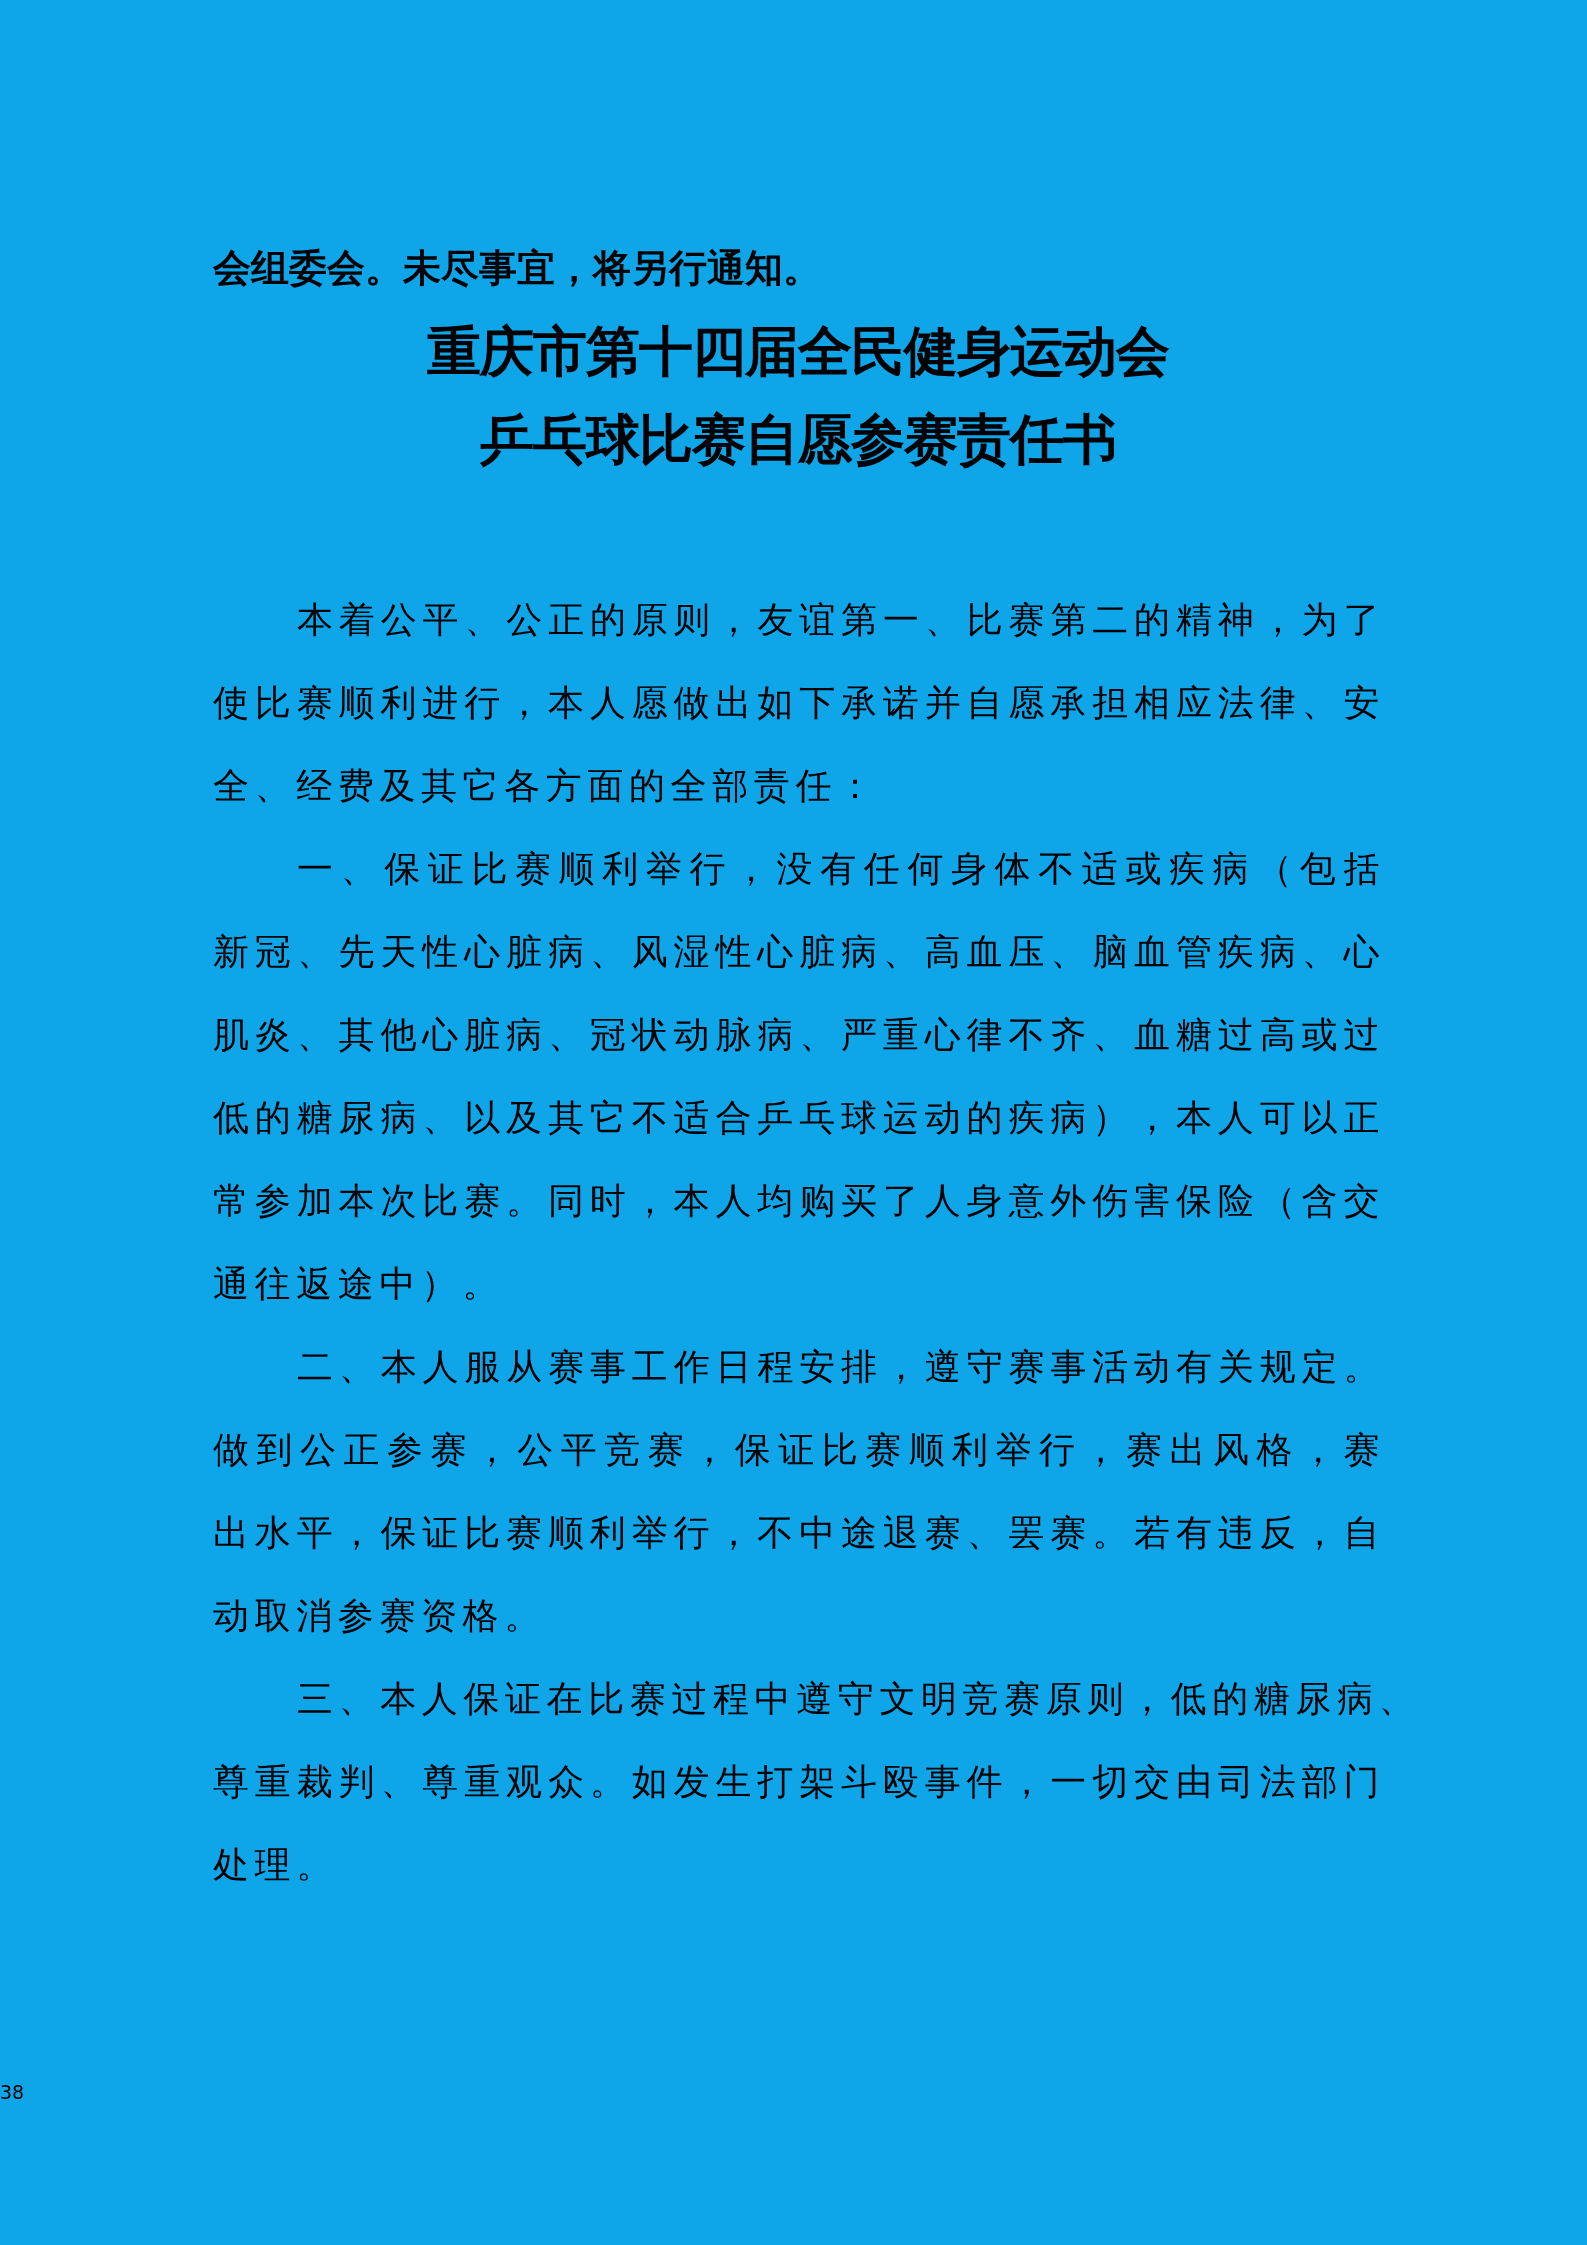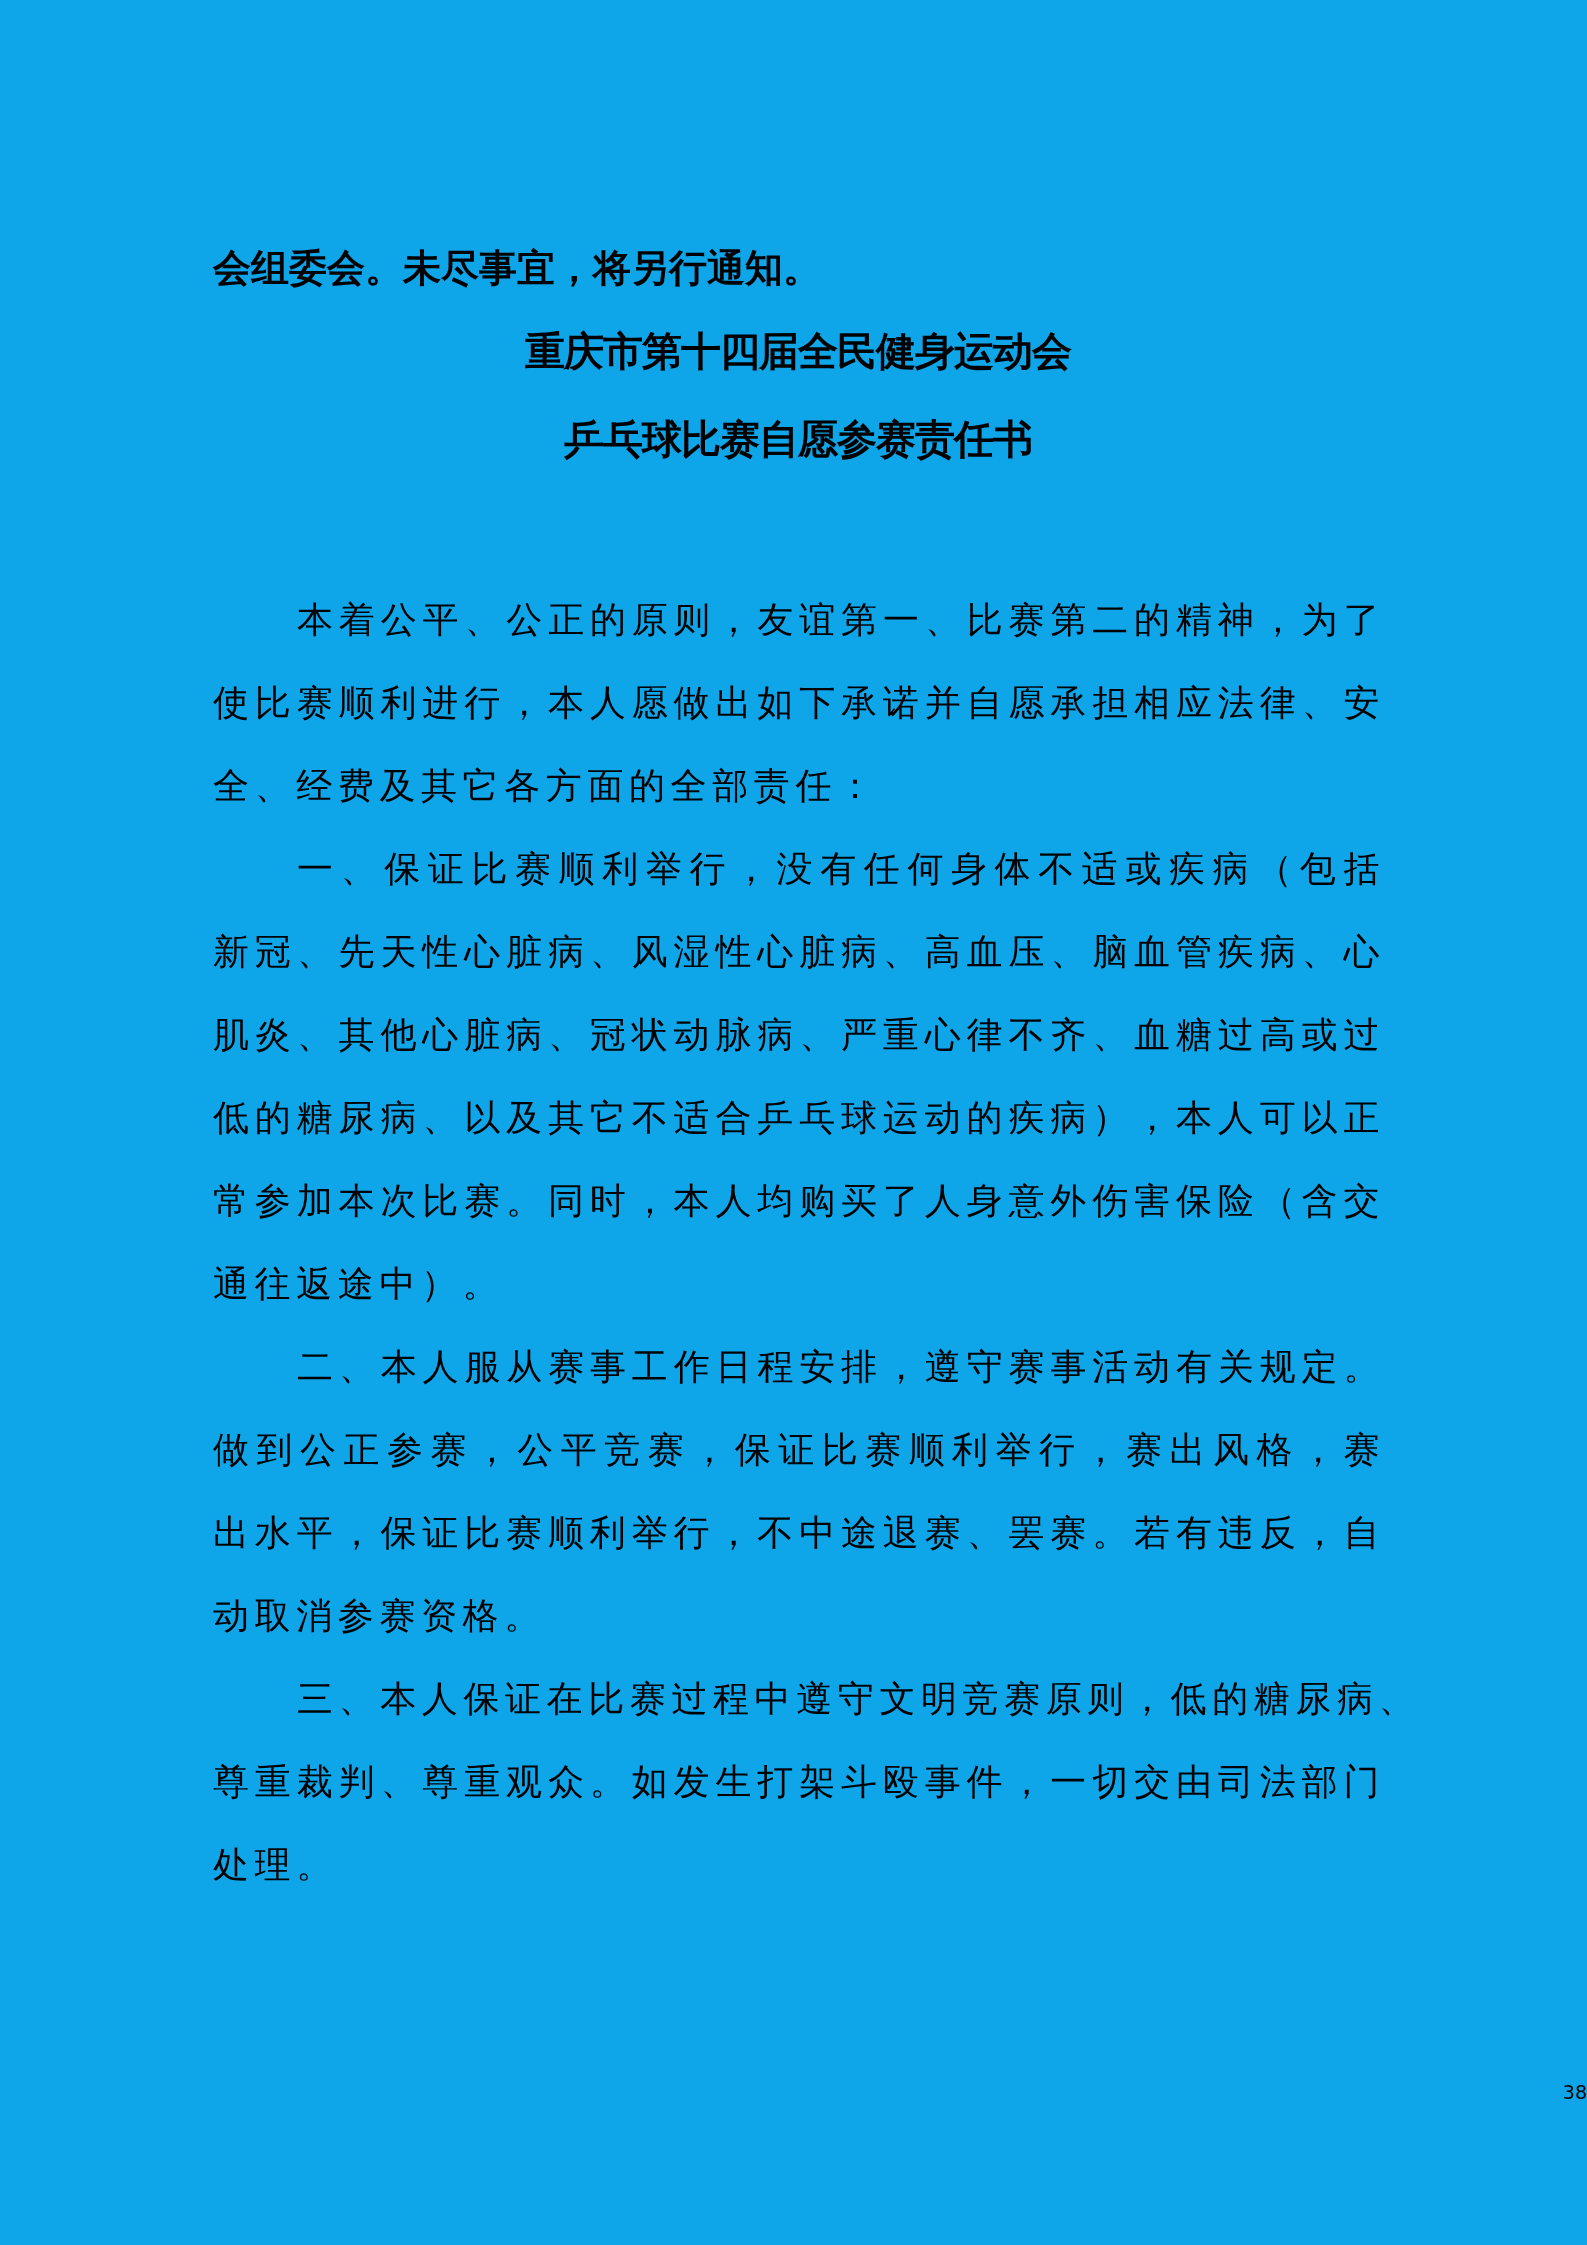--- a/index.html
+++ b/index.html
@@ -33,21 +33,21 @@
       letter-spacing: 0px;
       white-space: nowrap;
     }
     .title {
       position: absolute;
       left: 213px;
       width: 1170px;
       text-align: center;
       font-family: "DejaVu Serif", "Liberation Serif", serif;
       font-weight: bold;
-      font-size: 40px;
+      font-size: 54px;
       line-height: 70px;
       white-space: nowrap;
       letter-spacing: -1px;
     }
     .title.l1 { top: 316px; }
     .title.l2 { top: 404px; }
     .body-text {
       position: absolute;
       left: 213px;
       top: 578px;
@@ -68,21 +68,21 @@
       text-align-last: left;
     }
     .line.indent {
       padding-left: 84px;
     }
     .page-number {
       position: absolute;
       left: 0;
       width: 1587px;
       top: 2078px;
-      text-align: right;
+      text-align: left;
       font-family: "DejaVu Sans", "Liberation Sans", sans-serif;
       font-size: 19px;
       line-height: 28px;
     }
   </style>
 </head>
 <body>
 
 <div class="page">
 

